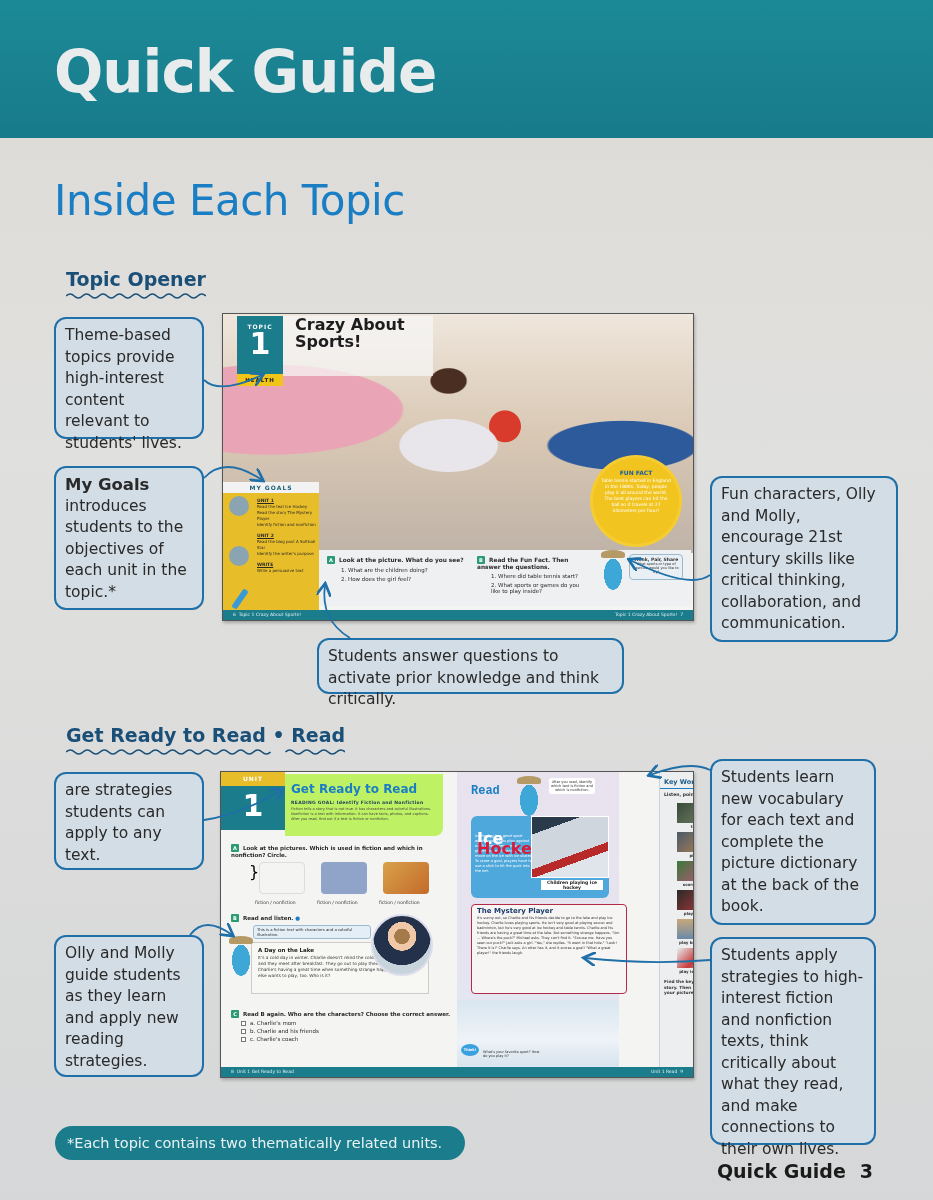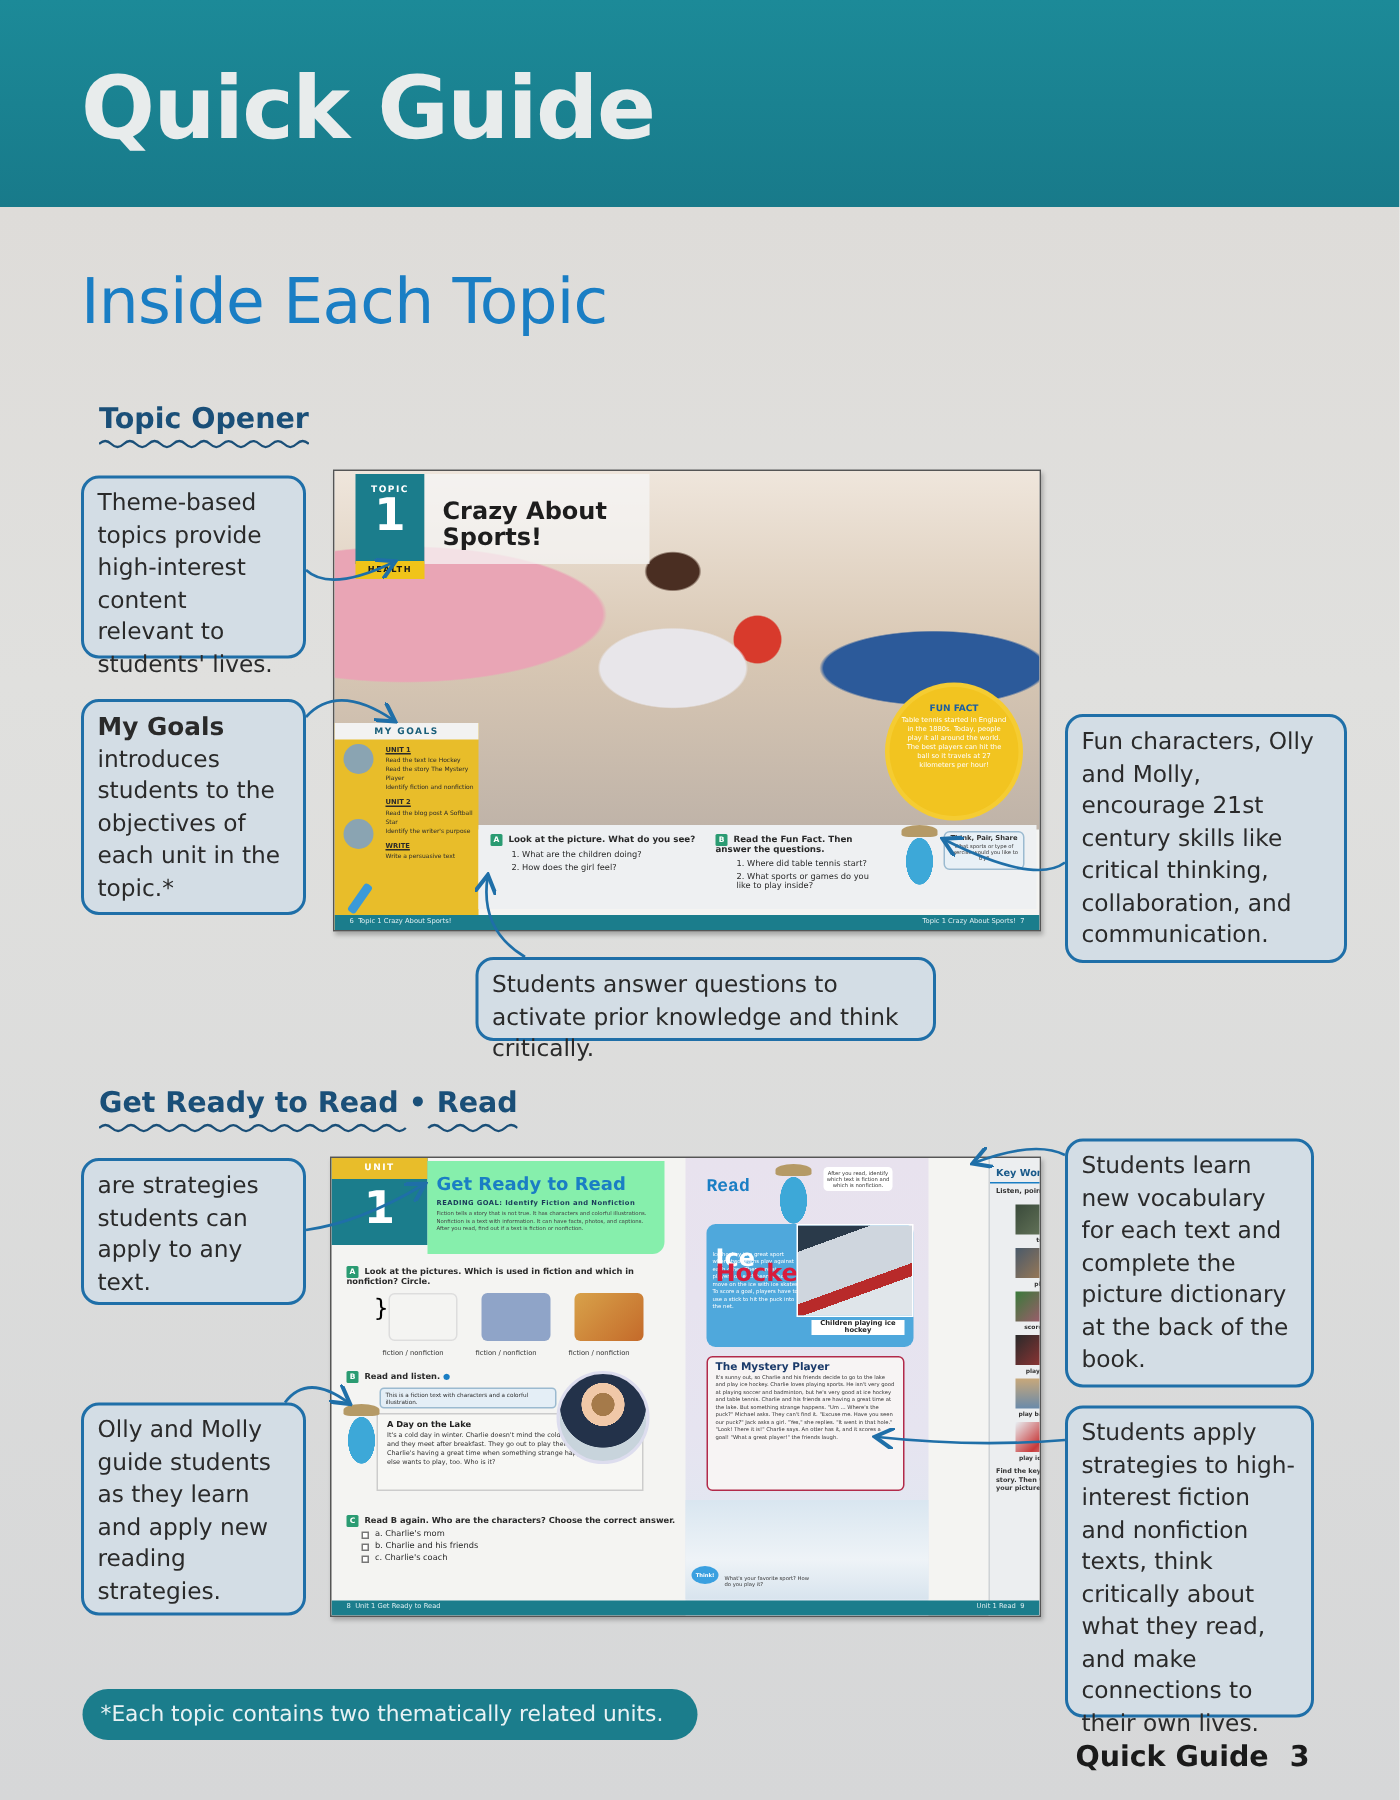--- a/index.html
+++ b/index.html
@@ -64,21 +64,21 @@
   .topic-badge .t-label { font-size: 6px; font-weight: bold; letter-spacing: 1px; display:block; margin-top: 7px; }
   .topic-badge .t-num { font-size: 30px; font-weight: bold; display:block; line-height: 28px; }
   .topic-badge .t-cat {
     position: absolute; left: 0; bottom: -10px; width: 100%; height: 12px;
     background: #f0c419; color: #1a1a1a; font-size: 5.5px; font-weight: bold; letter-spacing: 1px; line-height: 12px;
   }
   .opener-title-box {
     position: absolute; left: 60px; top: 2px; width: 150px; height: 60px;
     background: rgba(245,245,245,0.75);
     font-weight: bold; font-size: 16px; color: #1d1d1d; line-height: 17px;
-    padding: 16px 0 0 12px;
+    padding: 0 0 0 12px;
   }
   .my-goals {
     position: absolute; left: 0; top: 168px; width: 96px; height: 142px;
     background: #e8bd2a; font-size: 4px; color: #2a2a2a;
   }
   .my-goals .mg-head {
     background: #f2f2f2; color: #1a5f7a; font-size: 6px; font-weight: bold; text-align: center; padding: 2px 0; letter-spacing: 1px;
   }
   .my-goals .mg-unit { font-weight: bold; font-size: 4.5px; margin: 5px 0 1px 34px; text-decoration: underline; }
   .my-goals .mg-item { margin-left: 34px; line-height: 6px; }
@@ -117,21 +117,21 @@
   .footer-bar .fl { position: absolute; left: 10px; }
   .footer-bar .fr { position: absolute; right: 10px; }
   
   .unit-badge {
     position: absolute; left: 0; top: 0; width: 64px; height: 58px; background: #1b7d8c; color: #fff; text-align: center;
   }
   .unit-badge .u-label { background: #e8bd2a; display: block; font-size: 6px; font-weight: bold; height: 14px; line-height: 14px; letter-spacing: 1px; }
   .unit-badge .u-num { font-size: 30px; font-weight: bold; line-height: 40px; }
   .grr-head {
     position: absolute; left: 64px; top: 2px; width: 158px; height: 62px;
-    background: #86efac; border-radius: 0 0 8px 0; padding: 8px 6px;
+    background: #bef264; border-radius: 0 0 8px 0; padding: 8px 6px;
   }
   .grr-head .grr-title { font-size: 12px; font-weight: bold; color: #1a7ec4; }
   .grr-head .grr-goal { font-size: 4.5px; font-weight: bold; color: #1a3a5a; margin-top: 4px; letter-spacing: 0.3px; }
   .grr-head .grr-desc { font-size: 3.6px; color: #444; line-height: 5px; margin-top: 2px; }
   .act { position: absolute; font-size: 5.5px; color: #2a2a2a; }
   .act .a-head { font-weight: bold; font-size: 5.5px; }
   .pic-row { position: absolute; left: 28px; top: 90px; width: 200px; height: 36px; }
   .pic { position: absolute; top: 0; width: 46px; height: 32px; border-radius: 4px; }
   .pic-lbl { position: absolute; top: 38px; font-size: 4.5px; color: #333; width: 60px; }
   .story-box {
@@ -152,21 +152,21 @@
   }
   .read-title { position: absolute; left: 14px; top: 12px; font-size: 12px; font-weight: bold; color: #1a7ec4; font-family: Liberation Mono, monospace; }
   .ice-box {
     position: absolute; left: 14px; top: 44px; width: 138px; height: 82px;
     background: #4fa8dc; border-radius: 6px; font-size: 3.6px; color: #fff; padding: 18px 4px 0 4px; line-height: 5px;
   }
   .ice-box .ice-title { position: absolute; left: 6px; top: 18px; font-size: 16px; font-weight: bold; color: #d81c3c; line-height: 10px; }
   .ice-photo { position: absolute; left: 74px; top: 44px; width: 78px; height: 62px; background: linear-gradient(160deg,#2a3a4a 0 20%,#cfd6de 20% 60%,#b82a2a 60% 70%,#dfe5ea 70%); border: 1px solid #fff; }
   .ice-caption { position: absolute; left: 84px; top: 108px; font-size: 4.5px; font-weight: bold; color: #222; text-align: center; width: 62px; background:#fff; }
   .mystery-box {
-    position: absolute; left: 14px; top: 132px; width: 132px; height: 90px;
+    position: absolute; left: 14px; top: 132px; width: 156px; height: 90px;
     background: #f7f4f4; border: 1.5px solid #b22a4a; border-radius: 4px; padding: 4px 5px;
     font-size: 3.5px; line-height: 5px; color: #333;
   }
   .mystery-box .mb-title { font-size: 7px; font-weight: bold; color: #1a3a6a; margin-bottom: 2px; }
   .winter-scene {
     position: absolute; left: 0; top: 228px; width: 162px; height: 66px;
     background: linear-gradient(180deg, #d9e6f0 0%, #eef3f7 60%, #d8e4ee 100%);
   }
   .kw-panel {
     position: absolute; left: 398px; top: 0; width: 74px; height: 100%;

